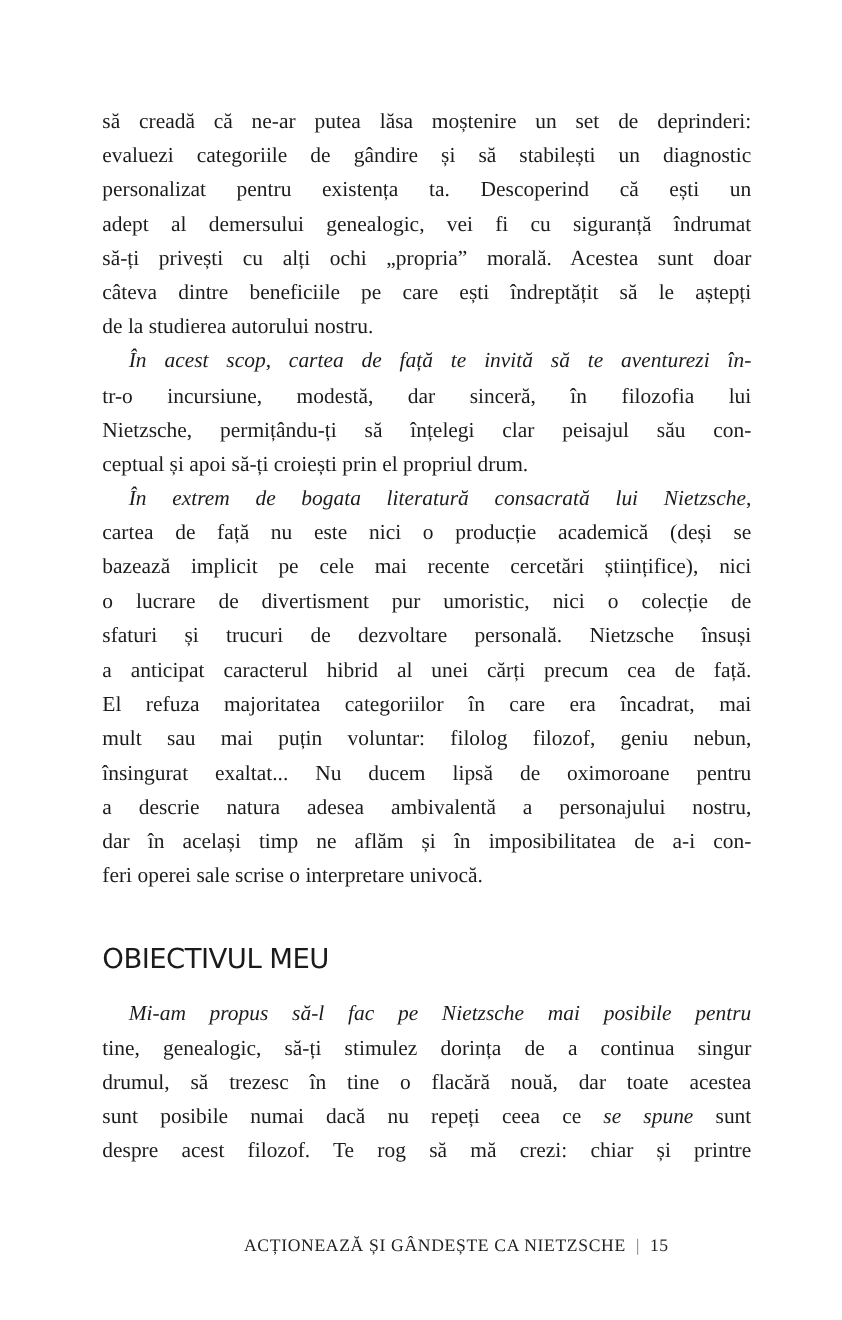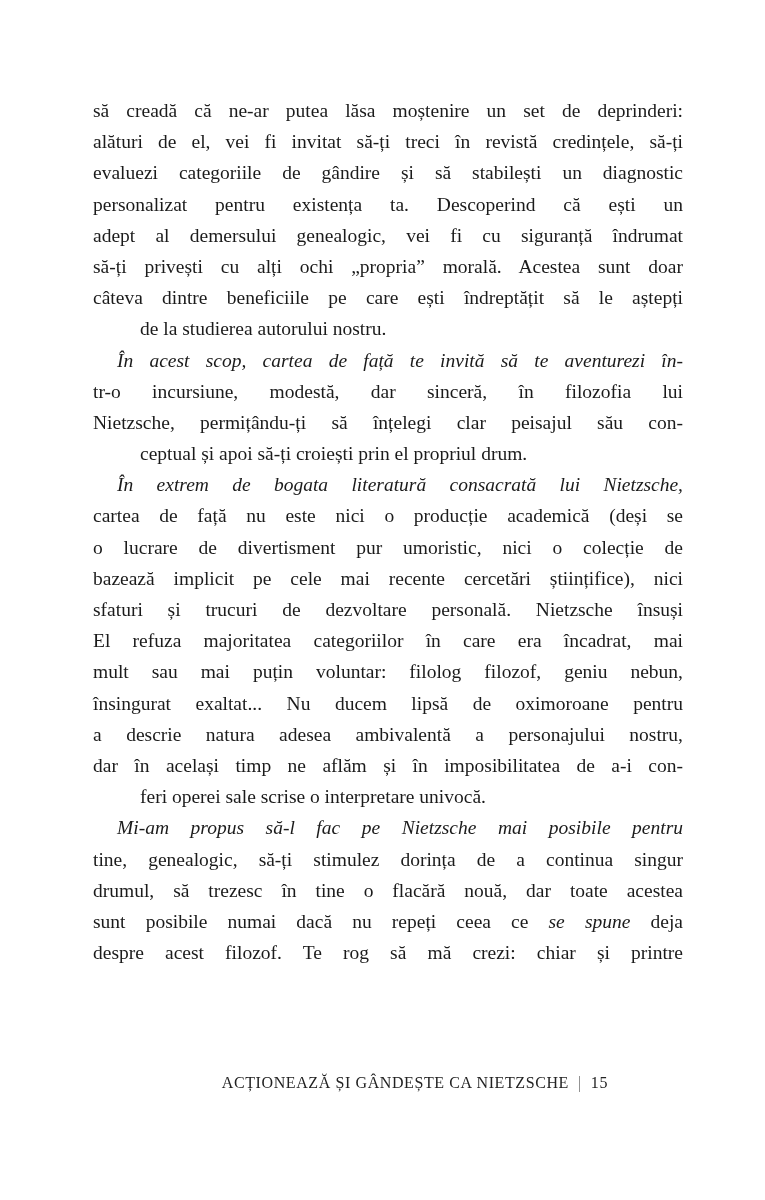--- a/index.html
+++ b/index.html
@@ -35,37 +35,36 @@
     text-justify: inter-word;
     white-space: normal;
   }
   .line.indent {
     padding-left: 24px;
     font-style: italic;
   }
   .line.no-just {
     text-align: left;
     text-align-last: left;
-    margin-left: 47px;
   }
   .line em {
   }
   .heading {
     font-family: "DejaVu Sans", "Liberation Sans", sans-serif;
     font-weight: 400;
     font-size: 25px;
     line-height: 28px;
     letter-spacing: -0.5px;
     color: #1b1b1b;
     margin: 46px 0 20px 0;
   }
   .footer {
     position: absolute;
     right: 82px;
-    top: 1074px;
+    top: 1124px;
     font-family: "Liberation Serif", serif;
     font-size: 16px;
     letter-spacing: 0.6px;
     color: #222222;
     white-space: nowrap;
   }
   .footer .sep {
     display: inline-block;
     padding: 0 9px;
     font-weight: 400;
@@ -74,52 +73,53 @@
 </style>
 </head>
 <body>
 
 <div class="page">
 
   <div class="text-column">
 
   <div class="para">
         <div class="line">să creadă că ne-ar putea lăsa moștenire un set de deprinderi:</div>
-        <div class="line">alături de el, vei fi invitat să-ți treci în revistă credințele, să-ți</div>
         <div class="line">evaluezi categoriile de gândire și să stabilești un diagnostic</div>
         <div class="line">personalizat pentru existența ta. Descoperind că ești un</div>
         <div class="line">adept al demersului genealogic, vei fi cu siguranță îndrumat</div>
         <div class="line">să-ți privești cu alți ochi „propria” morală. Acestea sunt doar</div>
         <div class="line">câteva dintre beneficiile pe care ești îndreptățit să le aștepți</div>
         <div class="line no-just">de la studierea autorului nostru.</div>
       </div>
       <div class="para">
         <div class="line indent">În acest scop, cartea de față te invită să te aventurezi în-</div>
         <div class="line">tr-o incursiune, modestă, dar sinceră, în filozofia lui</div>
         <div class="line">Nietzsche, permițându-ți să înțelegi clar peisajul său con-</div>
         <div class="line no-just">ceptual și apoi să-ți croiești prin el propriul drum.</div>
       </div>
       <div class="para">
         <div class="line indent">În extrem de bogata literatură consacrată lui Nietzsche,</div>
         <div class="line">cartea de față nu este nici o producție academică (deși se</div>
+        <div class="line">bazează implicit pe cele mai recente cercetări științifice), nici</div>
         <div class="line">o lucrare de divertisment pur umoristic, nici o colecție de</div>
-        <div class="line">bazează implicit pe cele mai recente cercetări științifice), nici</div>
         <div class="line">sfaturi și trucuri de dezvoltare personală. Nietzsche însuși</div>
+        <div class="line">a anticipat caracterul hibrid al unei cărți precum cea de față.</div>
         <div class="line">El refuza majoritatea categoriilor în care era încadrat, mai</div>
         <div class="line">mult sau mai puțin voluntar: filolog filozof, geniu nebun,</div>
         <div class="line">însingurat exaltat... Nu ducem lipsă de oximoroane pentru</div>
         <div class="line">a descrie natura adesea ambivalentă a personajului nostru,</div>
         <div class="line">dar în același timp ne aflăm și în imposibilitatea de a-i con-</div>
         <div class="line no-just">feri operei sale scrise o interpretare univocă.</div>
       </div>
+      <h2 class="heading">OBIECTIVUL MEU</h2>
       <div class="para">
         <div class="line indent">Mi-am propus să-l fac pe Nietzsche mai posibile pentru</div>
         <div class="line">tine, genealogic, să-ți stimulez dorința de a continua singur</div>
         <div class="line">drumul, să trezesc în tine o flacără nouă, dar toate acestea</div>
-        <div class="line"><span>sunt posibile numai dacă nu repeți ceea ce </span><em>se spune</em><span> deja</span></div>
+        <div class="line"><span>sunt posibile numai dacă nu repeți ceea ce </span><em>se spune</em><span> sunt</span></div>
         <div class="line">despre acest filozof. Te rog să mă crezi: chiar și printre</div>
       </div>
     </div>
 
   <div class="footer">
     <span>ACȚIONEAZĂ ȘI GÂNDEȘTE CA NIETZSCHE</span><span class="sep">|</span><span>15</span>
   </div>
 
 </div>
 

